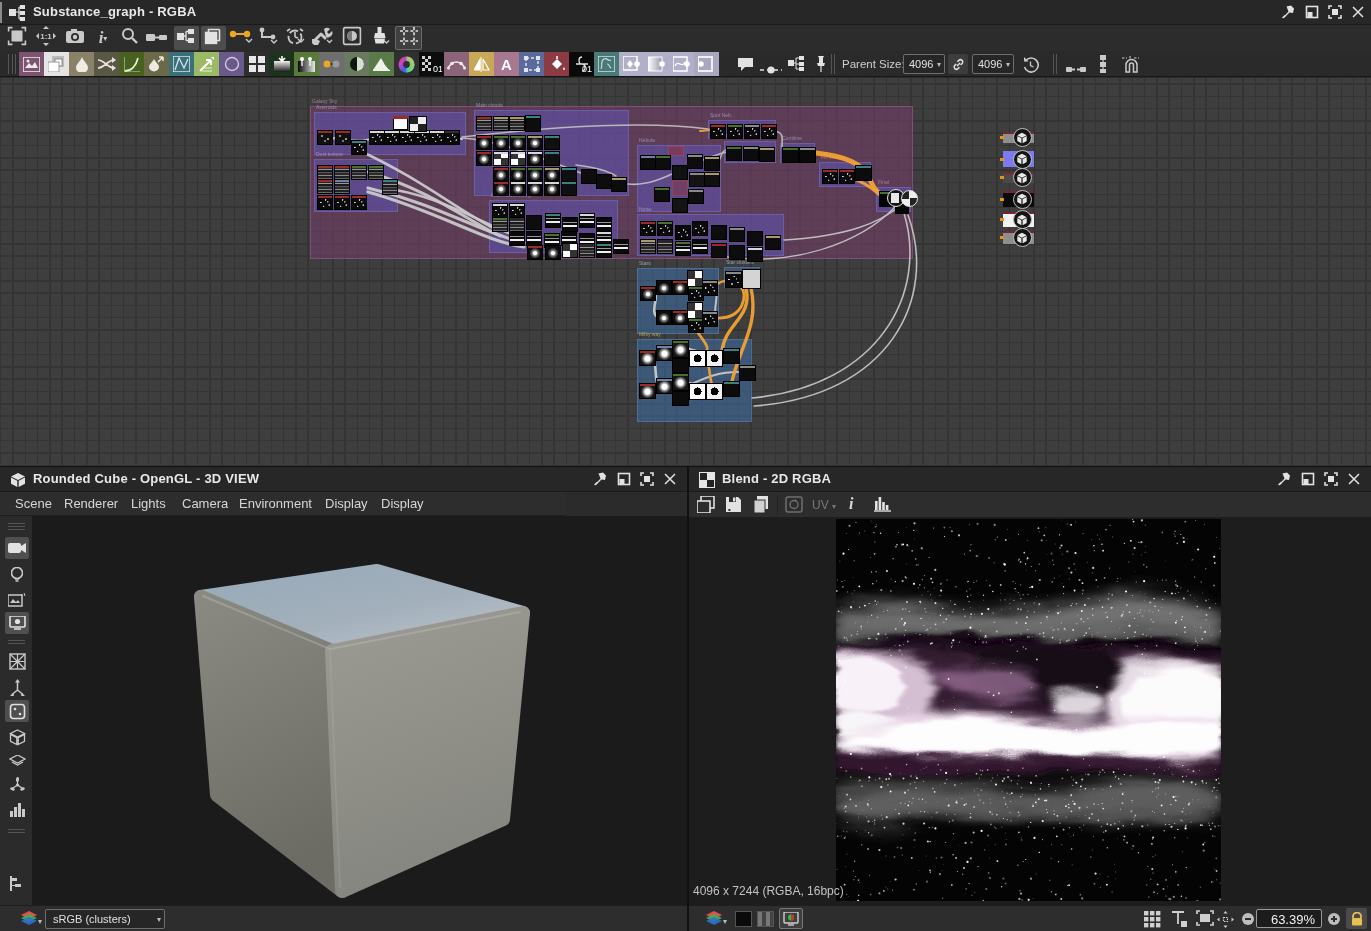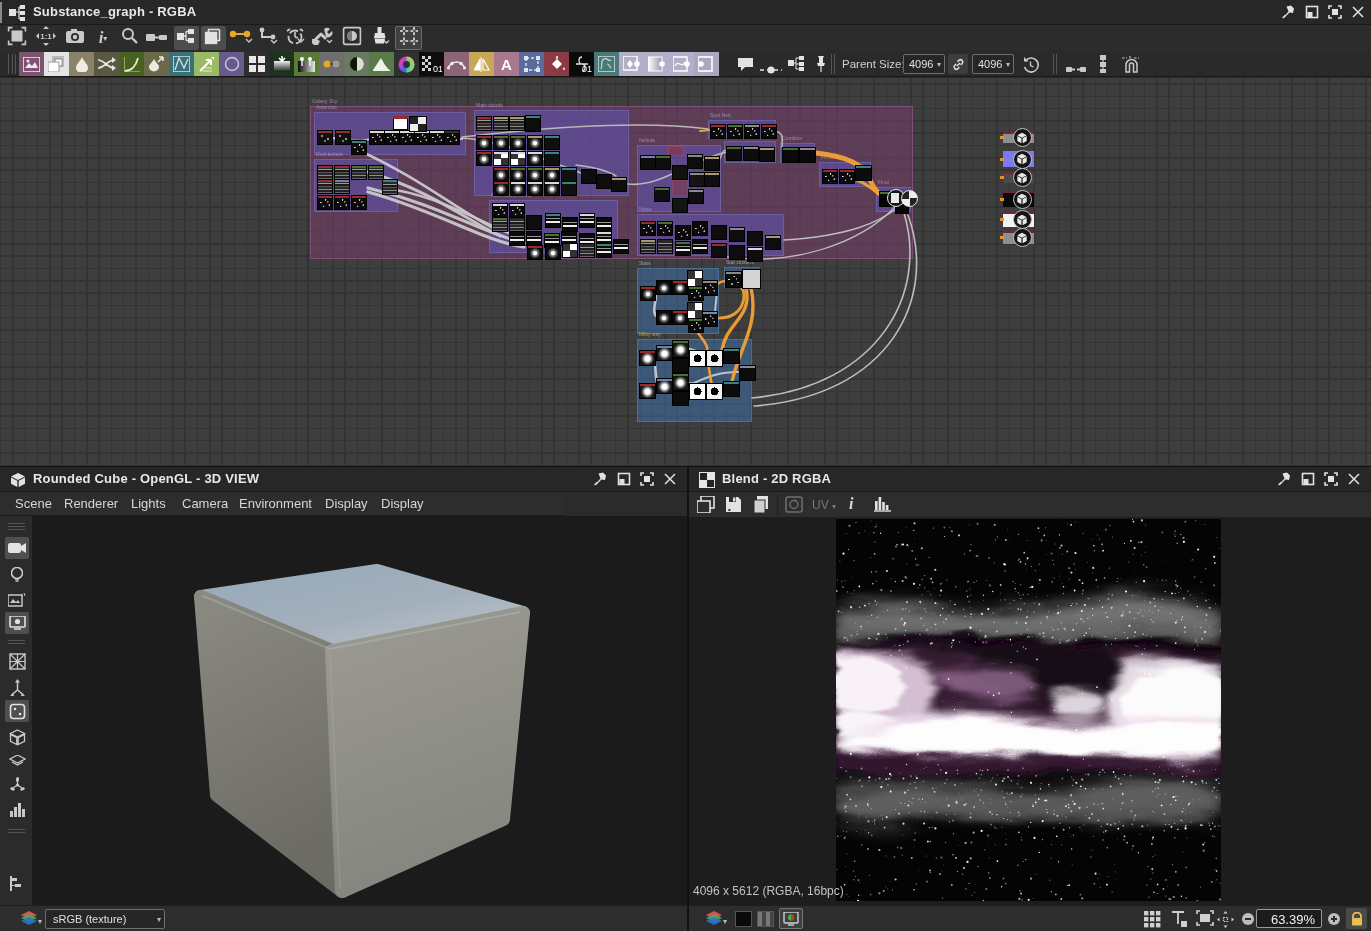--- a/index.html
+++ b/index.html
@@ -1092,21 +1092,21 @@
     </div>
     <div class="abs" style="left:0;top:438px;width:687px;height:26px;background:#2d2d2d;border-top:1px solid #1e1e1e">
       <div class="abs" style="left:20px;top:5px"><svg width="18" height="16" viewBox="0 0 18 16" style="">
           <g>
             <path d="M9 0 L17 4 L9 8 L1 4 Z" fill="#e05050"></path>
             <path d="M1 7 L9 11 L17 7 L9 3 Z" fill="#40b050" opacity=".9"></path>
             <path d="M1 10 L9 14 L17 10 L9 6 Z" fill="#3070d0" opacity=".9"></path>
           </g>
         </svg><span style="font-size:8px;color:#bbb;vertical-align:3px">▾</span></div>
       <div class="combo" style="left:45px;top:3px;width:120px;height:20px">
-        <span style="position:absolute;left:7px;top:3px">sRGB (texture)</span>
+        <span style="position:absolute;left:7px;top:3px">sRGB (clusters)</span>
         <span class="arr">▾</span>
       </div>
     </div>
   </div>
 <div class="abs" style="left:689px;top:467px;width:682px;height:464px;background:#2b2b2b">
     <div class="titlebar">
       <div class="abs" style="left:10px;top:5px"><svg width="16" height="16" viewBox="0 0 16 16" style="">
           <rect width="16" height="16" fill="#e6e6e6"></rect>
           <rect x="1" y="1" width="7" height="7" fill="#222"></rect>
           <rect x="8" y="8" width="7" height="7" fill="#222"></rect>
@@ -2454,21 +2454,21 @@
           <circle cx="310.5" cy="250.4" r="0.7" fill="#fff" opacity="0.49"></circle>
           <circle cx="309.0" cy="74.8" r="0.4" fill="#fff" opacity="0.51"></circle>
           <circle cx="174.6" cy="121.7" r="0.5" fill="#fff" opacity="0.80"></circle>
           <circle cx="25.6" cy="249.5" r="0.9" fill="#fff" opacity="0.53"></circle>
           <circle cx="247.0" cy="71.4" r="0.9" fill="#fff" opacity="0.46"></circle>
           <circle cx="347.9" cy="79.4" r="0.9" fill="#fff" opacity="0.78"></circle>
           <circle cx="258.0" cy="285.0" r="0.7" fill="#fff" opacity="0.81"></circle>
           <circle cx="358.8" cy="107.2" r="0.4" fill="#fff" opacity="0.71"></circle>
         </g>
 </svg>
-      <div class="abs" style="left:4px;top:366px;font-size:12px;color:#c2c2c2">4096 x 5612 (RGBA, 16bpc)</div>
+      <div class="abs" style="left:4px;top:366px;font-size:12px;color:#c2c2c2">4096 x 7244 (RGBA, 16bpc)</div>
     </div>
     <div class="abs" style="left:0;top:438px;width:682px;height:26px;background:#2d2d2d;border-top:1px solid #1e1e1e">
       <div class="abs" style="left:16px;top:5px"><svg width="18" height="16" viewBox="0 0 18 16" style="">
           <g>
             <path d="M9 0 L17 4 L9 8 L1 4 Z" fill="#e05050"></path>
             <path d="M1 7 L9 11 L17 7 L9 3 Z" fill="#40b050" opacity=".9"></path>
             <path d="M1 10 L9 14 L17 10 L9 6 Z" fill="#3070d0" opacity=".9"></path>
           </g>
         </svg><span style="font-size:8px;color:#bbb;vertical-align:3px">▾</span></div>
       <div class="abs" style="left:46px;top:5px;width:17px;height:16px;background:#0a0a0a;border:1px solid #555"></div>

